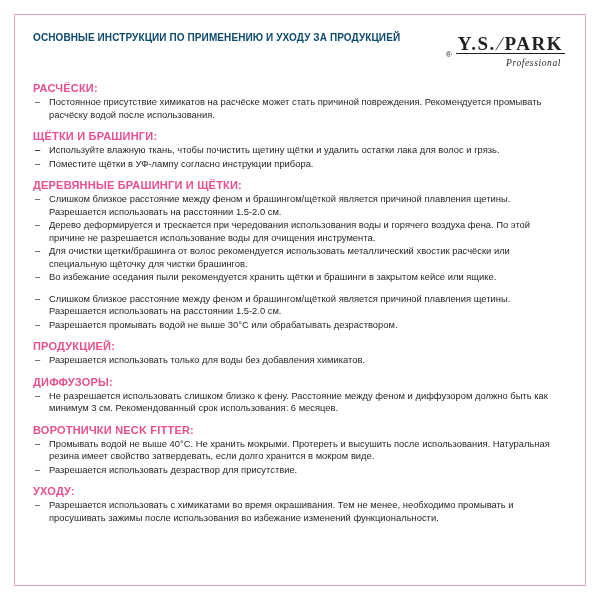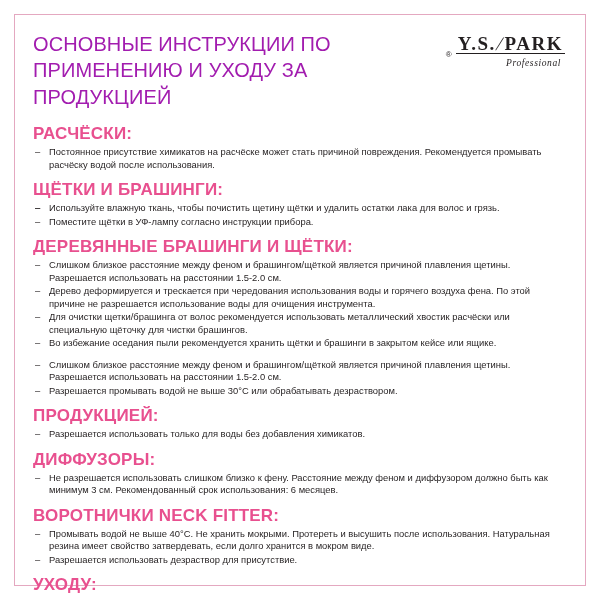--- a/index.html
+++ b/index.html
@@ -29,23 +29,23 @@
     border: 1px solid #e4a8c0;
     padding: 16px 18px 10px 18px;
   }
   .header {
     display: flex;
     align-items: flex-start;
     justify-content: space-between;
     margin-bottom: 14px;
   }
   .title {
-    font-size: 20px;
-    font-weight: normal;
-    color: #a21caf;
+    font-size: 10px;
+    font-weight: bold;
+    color: #0c4a6e;
     line-height: 1.32;
     letter-spacing: 0.1px;
     max-width: 390px;
   }
   .logo {
     text-align: right;
     padding-top: 2px;
     padding-right: 4px;
     position: relative;
   }
@@ -87,21 +87,21 @@
     bottom: 9px;
     font-size: 8px;
     color: #231f20;
   }
 
   .section {
     margin-bottom: 9px;
   }
   .section-title {
     color: #e8508f;
-    font-size: 17px;
+    font-size: 11px;
     font-weight: bold;
     letter-spacing: 0.2px;
     margin-bottom: 2px;
   }
   ul.items {
     list-style: none;
     margin: 0;
     padding: 0;
   }
   ul.items li {
@@ -182,19 +182,19 @@
         <div class="section">
           <div class="section-title">ВОРОТНИЧКИ NECK FITTER:</div>
           <ul class="items">
             <li><span class="dash">–</span><span>Промывать водой не выше 40°C. Не хранить мокрыми. Протереть и высушить после использования. Натуральная резина имеет свойство затвердевать, если долго хранится в мокром виде.</span></li>
             <li><span class="dash">–</span><span>Разрешается использовать дезраствор для присутствие.</span></li>
           </ul>
         </div>
         <div class="section">
           <div class="section-title">УХОДУ:</div>
           <ul class="items">
-            <li><span class="dash">–</span></li>
+            <li><span class="dash">–</span><span>Разрешается использовать с химикатами во время окрашивания. Тем не менее, необходимо промывать и просушивать зажимы после использования во избежание изменений функциональности.</span></li>
           </ul>
         </div>
       </div>
 
   </div>
 </div>
 
 </body></html>

